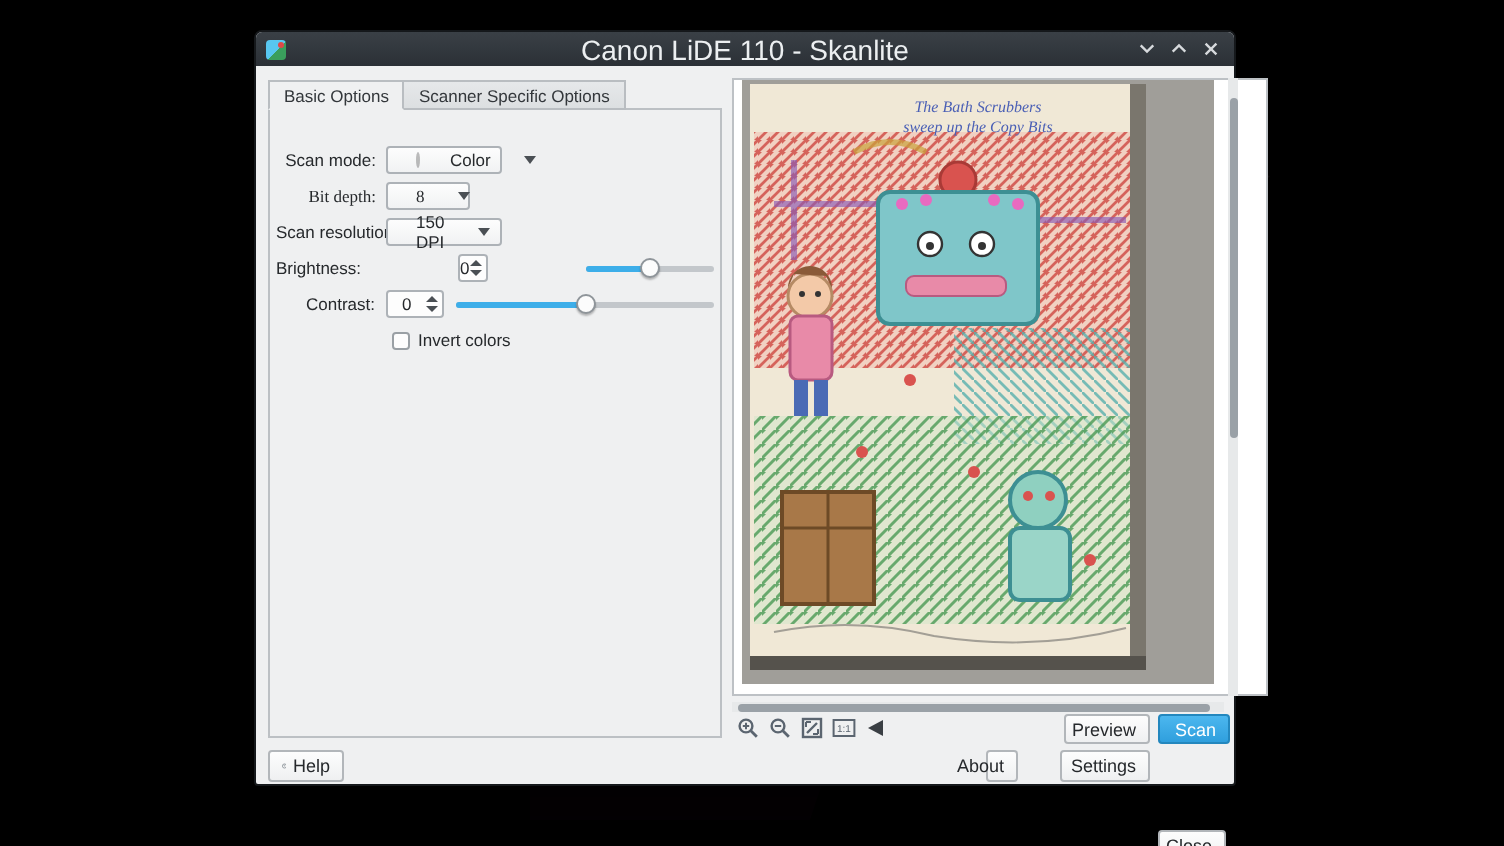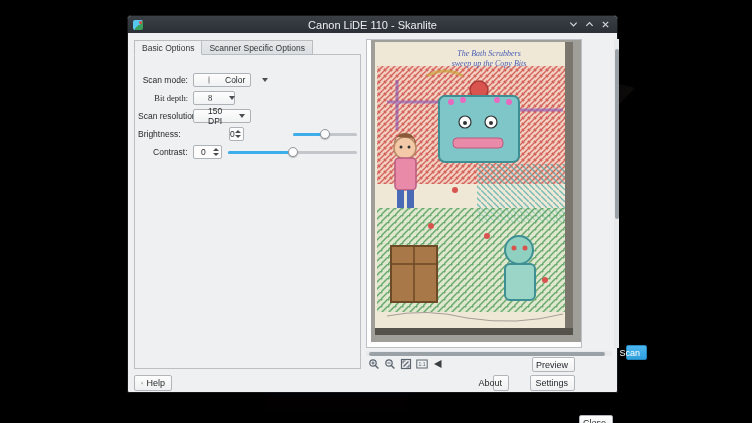--- a/index.html
+++ b/index.html
@@ -22,21 +22,21 @@
   
   .window { position:absolute; left:127px; top:15px; width:491px; height:378px;
     background:#eff0f1; border:1px solid #15181b; border-radius:4px 4px 2px 2px;
     box-shadow:0 12px 30px rgba(0,0,0,.6); }
   .titlebar { position:relative; height:17px; background:linear-gradient(#3a4046,#2b3036);
     border-radius:3px 3px 0 0; display:flex; align-items:center; padding:0 5px; }
   .appicon { width:10px; height:10px; border-radius:2px;
     background:linear-gradient(135deg,#58c7f0 0 55%,#3a9e5c 55% 100%); position:relative; z-index:2; }
   .appicon::after { content:""; position:absolute; right:1px; top:1px; width:3px; height:3px;
     border-radius:50%; background:#e04848; }
-  .title { position:absolute; left:0; right:0; text-align:center; color:#eceff1; font-size:11px; }
+  .title { position:absolute; left:0; right:0; text-align:center; color:#eceff1; font-size:14px; }
   .winbtns { margin-left:auto; display:flex; gap:3px; position:relative; z-index:2; }
   .winbtn { width:13px; height:13px; display:flex; align-items:center; justify-content:center; }
   .winbtn svg { stroke:#d7dadd; stroke-width:1.3; fill:none; }
 
   .content { position:absolute; top:17px; left:0; right:0; bottom:0; }
 
   
   .tabbar { position:absolute; left:6px; top:7px; display:flex; z-index:3; }
   .tab { height:15px; padding:0 7px; font-size:8.5px; display:flex; align-items:center;
     border:1px solid #b9bdc1; background:linear-gradient(#e6e8ea,#dcdfe1); color:#33373b; }
@@ -79,21 +79,21 @@
   .chk { width:9px; height:9px; background:#fdfdfd; border:1px solid #9aa0a5; border-radius:2px;
     margin-right:4px; }
 
   
   .btn { position:absolute; height:16px; display:flex; align-items:center; justify-content:flex-end;
     gap:3px; padding:0 6px; font-size:9px; color:#26292c;
     background:linear-gradient(#fdfdfd,#eff0f1); border:1px solid #b2b6ba; border-radius:2px; }
   .btn.primary { background:linear-gradient(#4cb7ef,#2f9fdd); border-color:#2387be; color:#fff; }
 
   
-  .viewport { position:absolute; left:238px; top:6px; width:216px; height:309px;
+  .viewport { position:absolute; left:238px; top:6px; width:268px; height:309px;
     background:#fff; border:1px solid #bdc1c5; overflow:hidden; }
   .vscroll { position:absolute; left:486px; top:6px; width:5px; height:309px; background:#e7e9ea; }
   .vscroll .thumb { position:absolute; left:0.5px; top:10px; width:4px; height:170px;
     background:#9aa1a7; border-radius:2px; }
   .hscroll { position:absolute; left:238px; top:318px; width:246px; height:5px; background:#e7e9ea; }
   .hscroll .thumb { position:absolute; top:0.5px; left:3px; width:236px; height:4px;
     background:#9aa1a7; border-radius:2px; }
 
   .ptool { position:absolute; top:324px; width:14px; height:14px; display:flex;
     align-items:center; justify-content:center; }
@@ -197,20 +197,24 @@
             <span class="tri-dn"></span>
           </span>
         </span>
         <span class="slider">
           <span class="track"></span>
           <span class="fill"></span>
           <span class="handle"></span>
         </span>
       </div>
 
+      <div class="row" style="top:96px; padding-left:58px;">
+        <span class="chk"></span>
+        <span>Invert colors</span>
+      </div>
     </div>
 
     <div class="viewport">
       <svg width="246" height="309" viewBox="0 0 246 309">
         <defs>
           <pattern id="pRed" width="6" height="6" patternUnits="userSpaceOnUse">
             <path d="M0,6 L6,0 M-1,2 L2,-1 M4,7 L7,4" stroke="#d05048" stroke-width="1.4" opacity="0.85"></path>
           </pattern>
           <pattern id="pGreen" width="7" height="7" patternUnits="userSpaceOnUse">
             <path d="M0,7 L7,0 M-1,2 L2,-1" stroke="#4a9a55" stroke-width="1.5" opacity="0.8"></path>
@@ -317,21 +321,21 @@
     </span>
 
     <button class="btn" style="left:404px; top:324px; width:43px; height:15px;">
       <svg class="ico10" viewBox="0 0 12 12">
         <rect x="2" y="1" width="7" height="9" fill="#fff" stroke="#555" stroke-width="1"></rect>
         <circle cx="7.5" cy="8" r="2.5" fill="none" stroke="#2a7ab8" stroke-width="1.2"></circle>
         <line x1="9.3" y1="9.8" x2="11" y2="11.5" stroke="#2a7ab8" stroke-width="1.2"></line>
       </svg>
       <span>Preview</span>
     </button>
-    <button class="btn primary" style="left:451px; top:312px; width:21px; height:15px;margin-left:47px;">
+    <button class="btn primary" style="left:451px; top:324px; width:36px; height:15px;">
       <svg class="ico10" viewBox="0 0 12 12">
         <rect x="1" y="4" width="10" height="6" rx="1" fill="none" stroke="#fff" stroke-width="1.2"></rect>
         <line x1="3" y1="7" x2="9" y2="7" stroke="#fff" stroke-width="1.2"></line>
         <path d="M3,4 L5,1.5 H9" fill="none" stroke="#fff" stroke-width="1.2"></path>
       </svg>
       <span>Scan</span>
     </button>
 
     <button class="btn" style="left:6px; top:342px; width:38px;">
       <svg class="ico10" viewBox="0 0 12 12">

